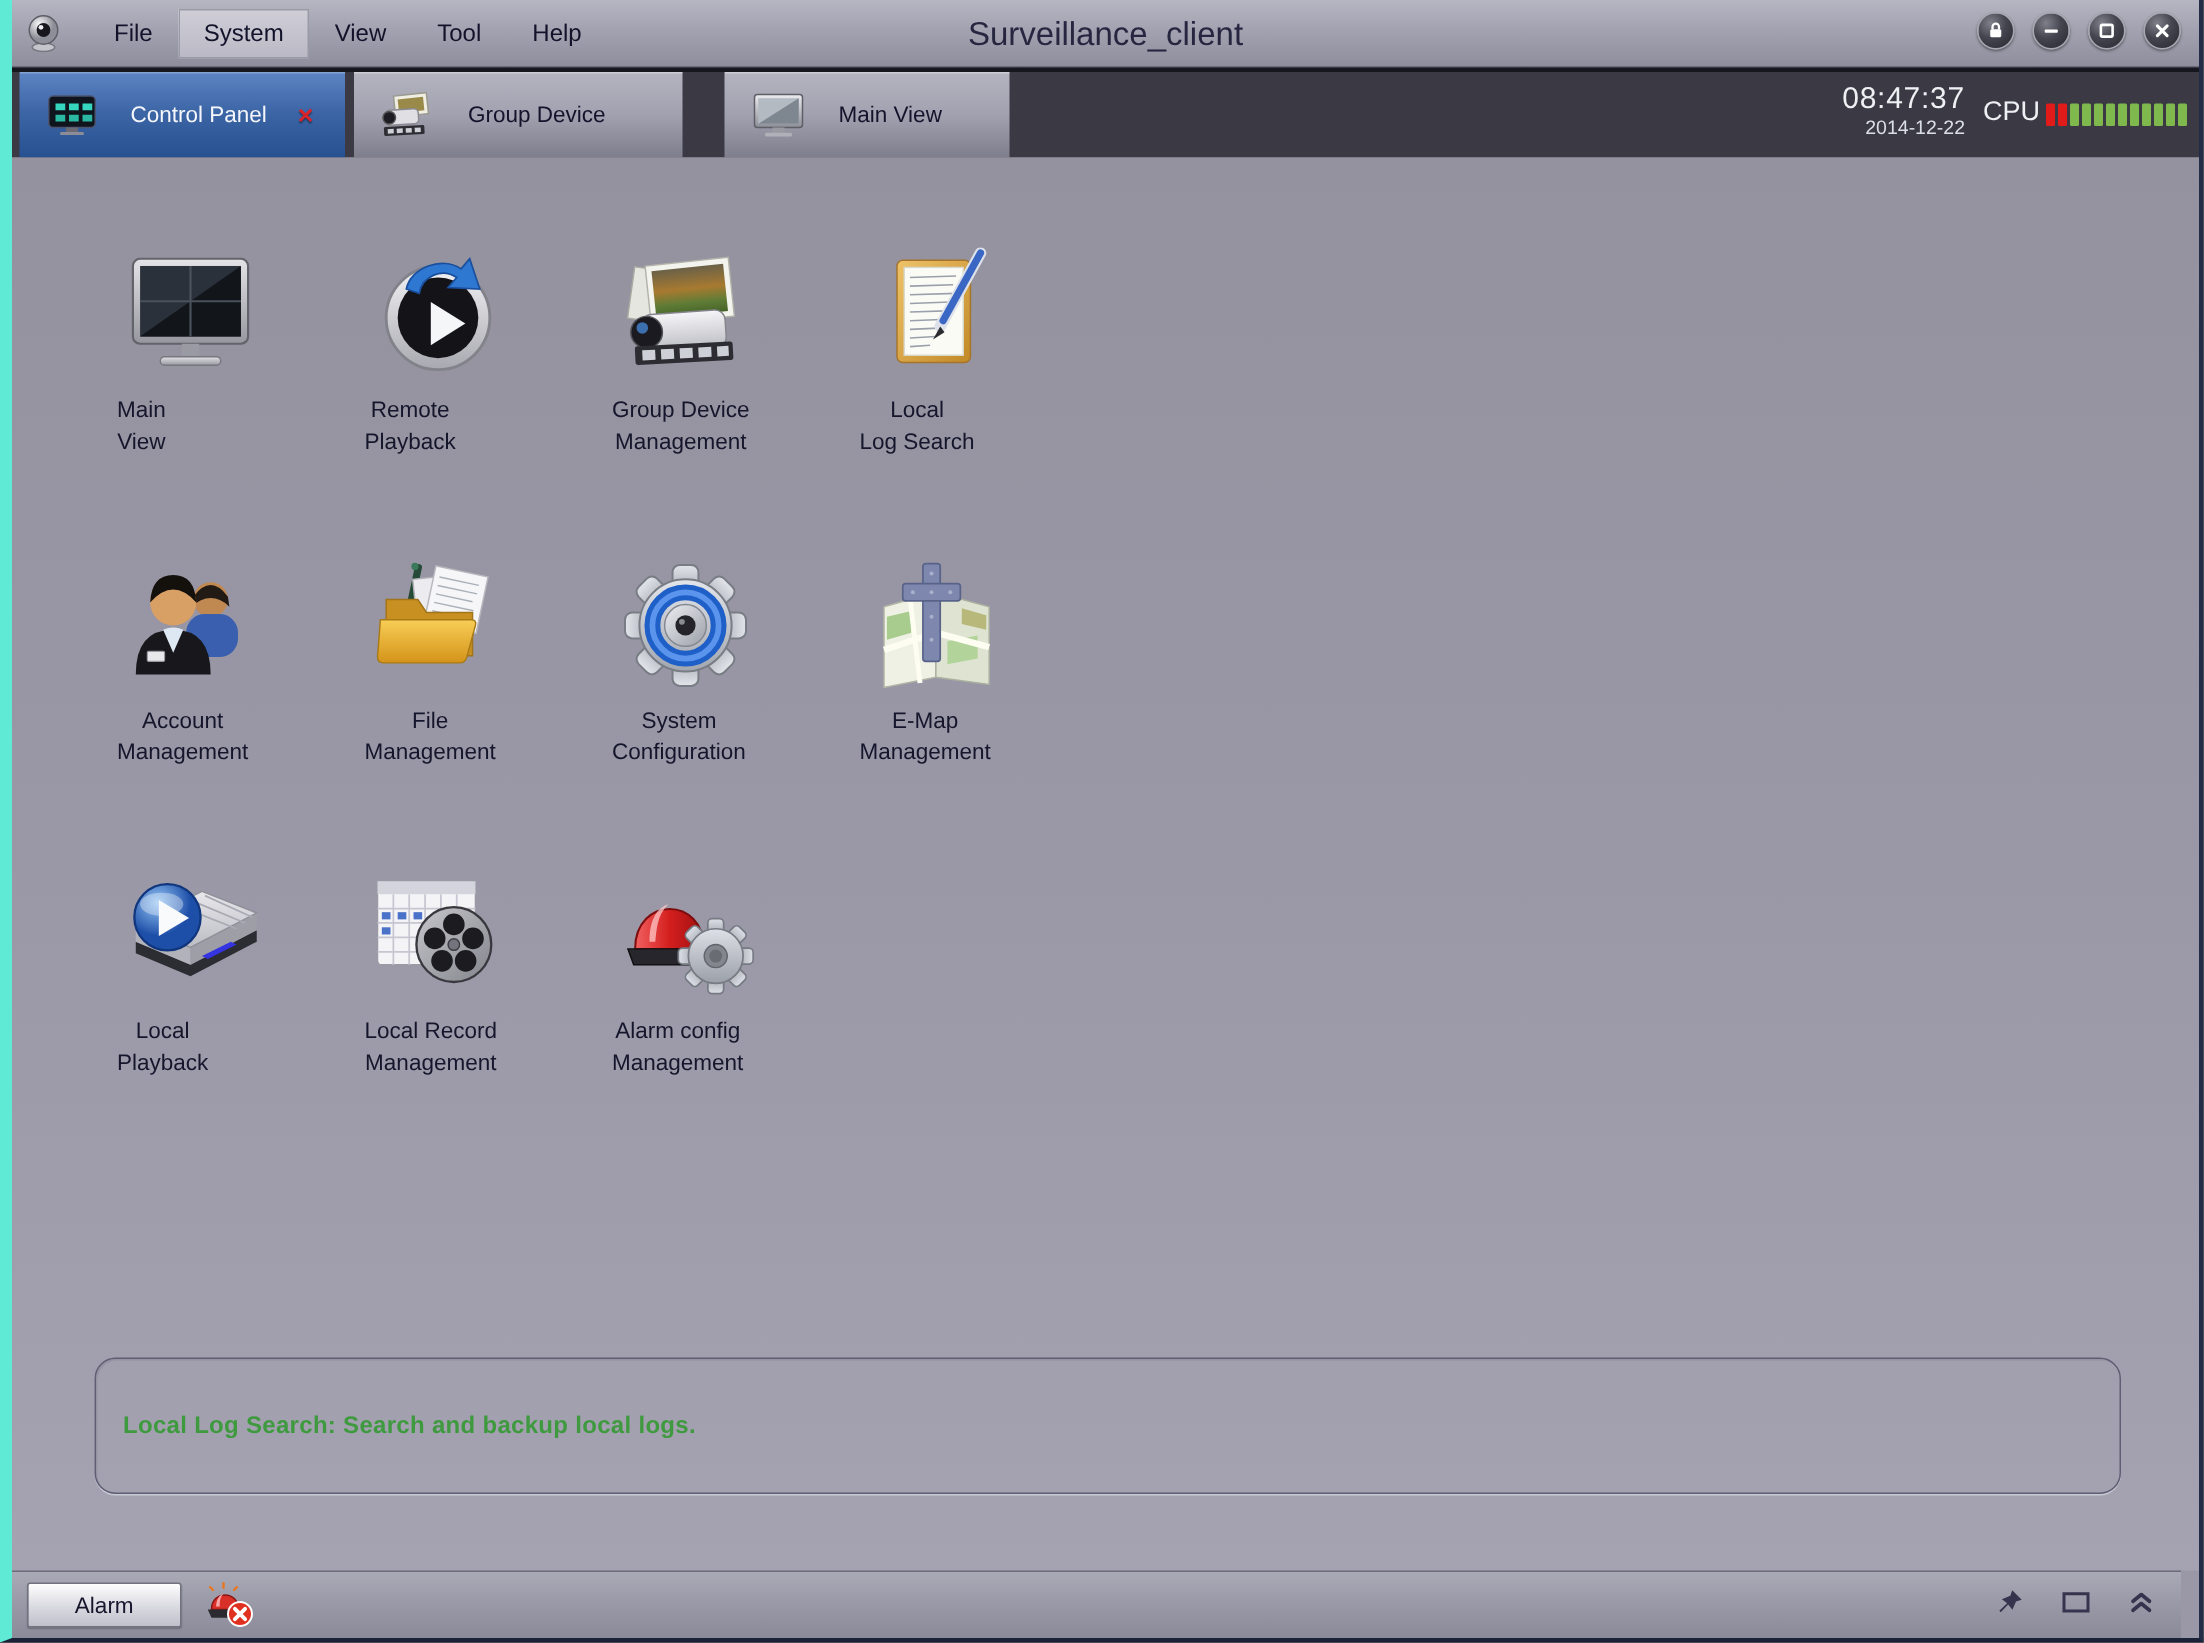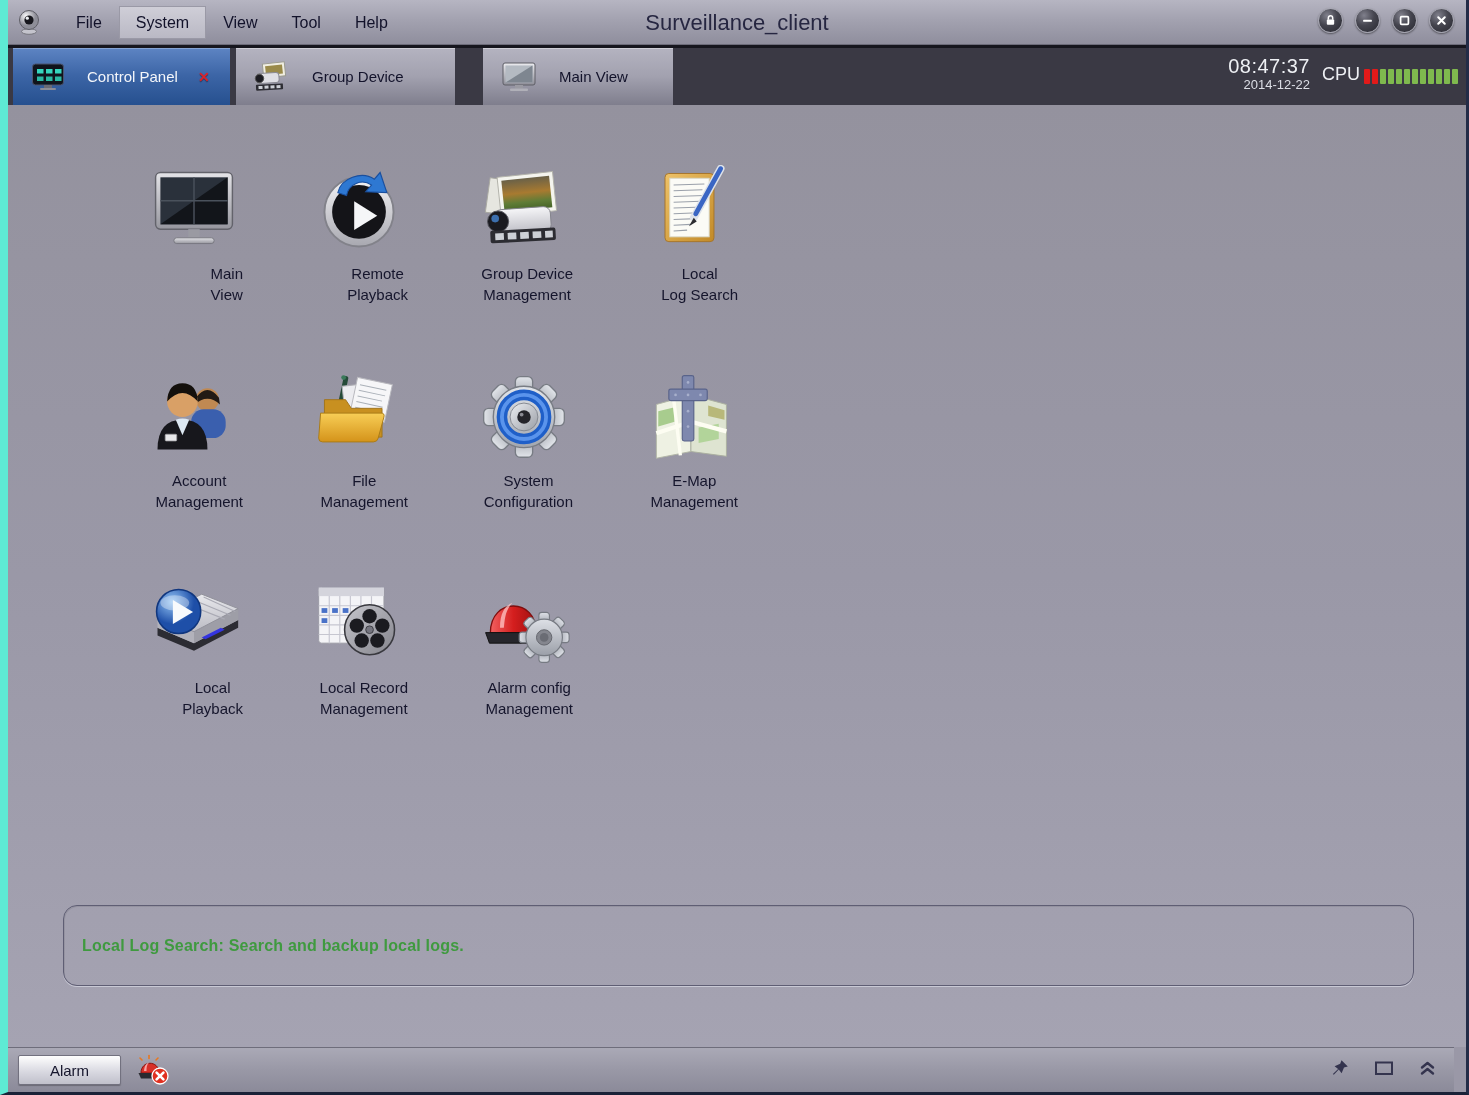--- a/index.html
+++ b/index.html
@@ -73,26 +73,26 @@
 
   
   .main {
     position:absolute; left:0; top:105px; right:0; bottom:45px;
     background:linear-gradient(180deg,#94929e 0%,#9a98a7 50%,#a5a3b2 100%);
   }
   .launcher-grid {
     position:absolute; left:70px; top:52px;
     display:grid; grid-template-columns:repeat(4,165px); grid-auto-rows:207px;
   }
-  .launch-item { display:flex; flex-direction:column; align-items:flex-end; cursor:pointer; padding-top:6px; }
+  .launch-item { display:flex; flex-direction:column; align-items:flex-start; cursor:pointer; padding-top:6px; }
   .li-icon { width:98px; height:92px; display:flex; align-items:center; justify-content:center; }
   .li-label { margin-top:8px; font-size:15px; line-height:21px; color:#15152c; text-align:center; }
 
   .desc-box {
-    position:absolute; left:55px; right:52px; top:800px; height:81px;
+    position:absolute; left:55px; right:52px; top:800px; height:91px;
     border:1px solid #5f5e74; border-radius:14px;
     box-shadow:0 1px 0 #c9c9d5, inset 1px 1px 0 rgba(0,0,0,.08);
     display:flex; align-items:center; padding-left:18px;
   }
   .desc-text { color:#3f9a3f; font-size:16px; font-weight:bold; letter-spacing:.2px; }
 
   
   .statusbar {
     position:absolute; left:0; right:12px; bottom:0; height:45px;
     background:linear-gradient(180deg,#aaa9b6 0%,#9998a6 50%,#8b8a99 100%);

